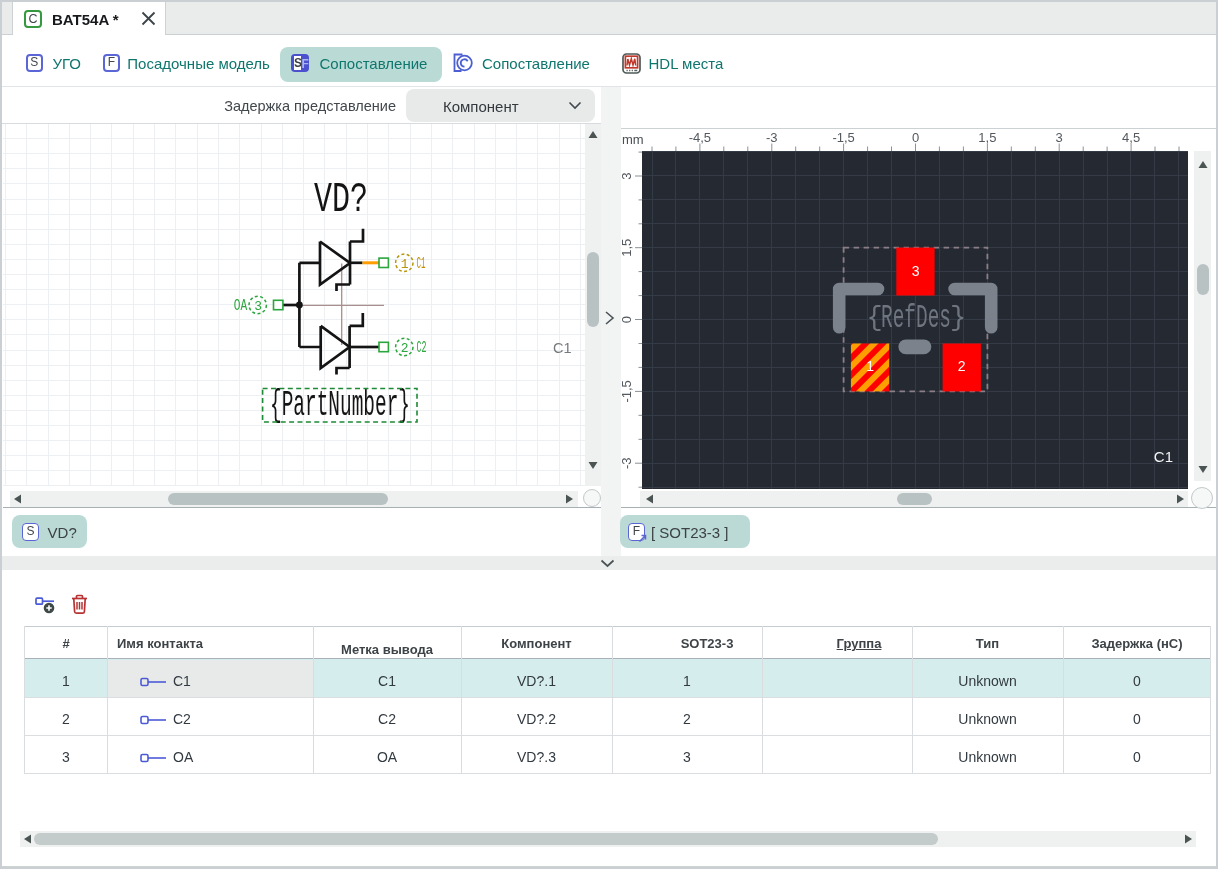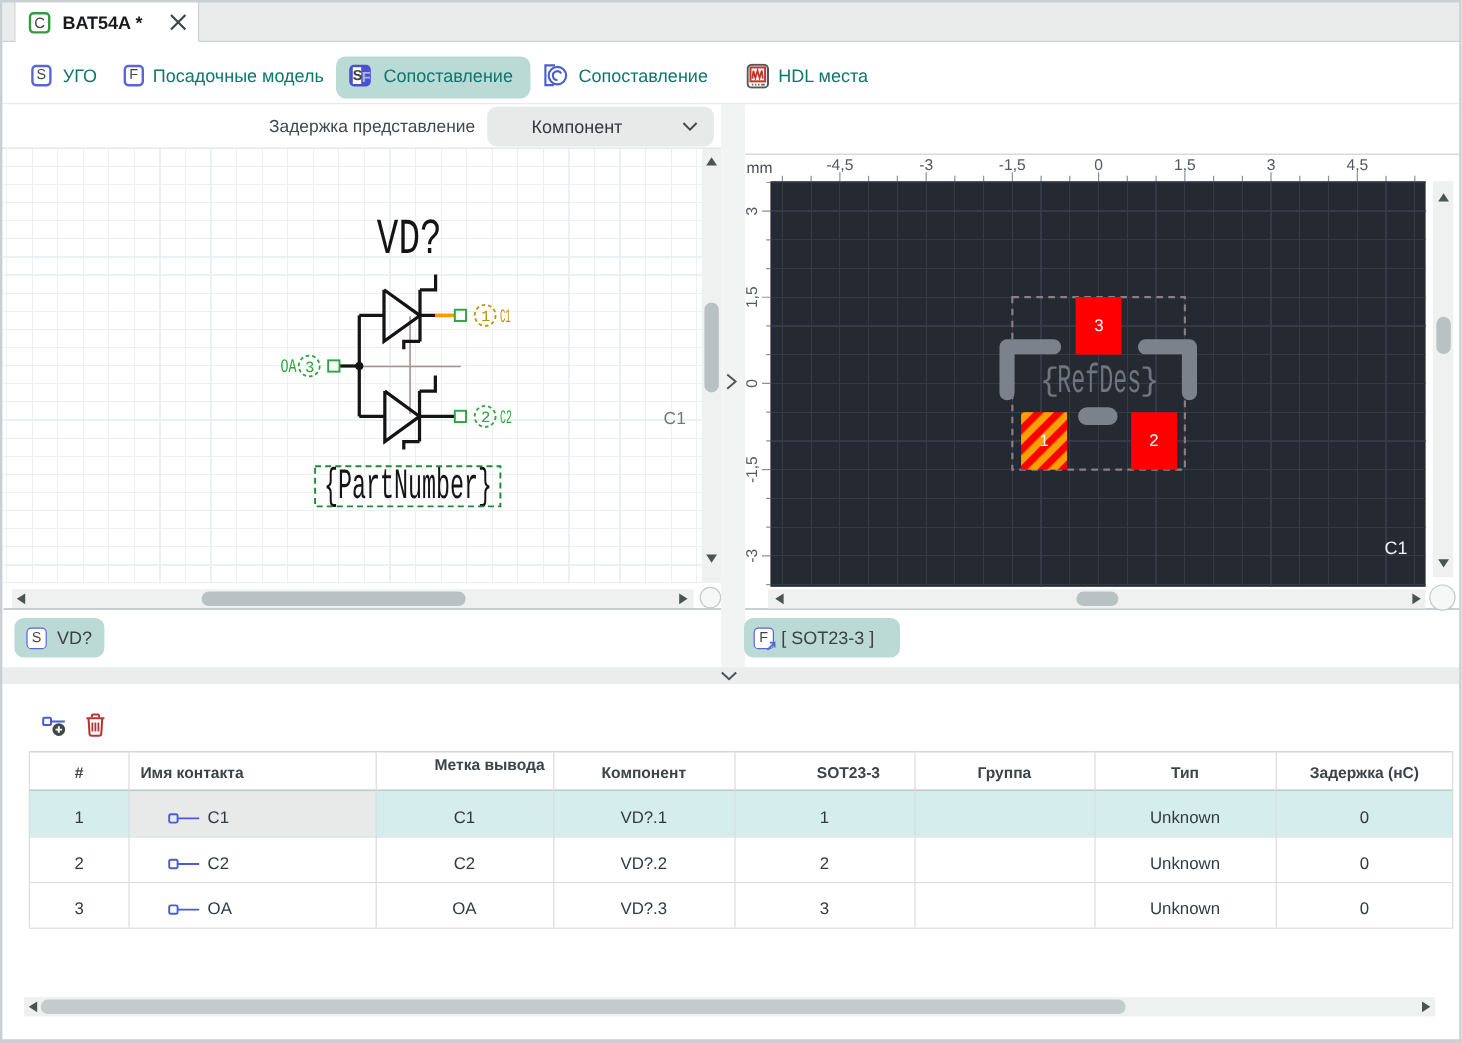--- a/index.html
+++ b/index.html
@@ -242,24 +242,24 @@
  <div class="a" style="left:83px;top:0;width:1px;height:146.5px;background:#d9dde0;"></div>
  <div class="a" style="left:289px;top:0;width:1px;height:146.5px;background:#d9dde0;"></div>
  <div class="a" style="left:437px;top:0;width:1px;height:146.5px;background:#d9dde0;"></div>
  <div class="a" style="left:588px;top:0;width:1px;height:146.5px;background:#d9dde0;"></div>
  <div class="a" style="left:738px;top:0;width:1px;height:146.5px;background:#d9dde0;"></div>
  <div class="a" style="left:888px;top:0;width:1px;height:146.5px;background:#d9dde0;"></div>
  <div class="a" style="left:1039px;top:0;width:1px;height:146.5px;background:#d9dde0;"></div>
  <div class="a" style="left:1186px;top:0;width:1px;height:146.5px;background:#d9dde0;"></div>
  <div class="a hd" style="left:0px;top:10px;width:84px;">#</div>
  <div class="a hd" style="left:93px;top:10px;text-align:left;width:200px;">Имя контакта</div>
- <div class="a hd" style="left:289px;top:4px;width:148px;padding-left:21px;">Метка вывода</div>
+ <div class="a hd" style="left:289px;top:16px;width:148px;">Метка вывода</div>
  <div class="a hd" style="left:437px;top:10px;width:151px;">Компонент</div>
  <div class="a hd" style="left:608px;top:10px;width:150px;">SOT23-3</div>
- <div class="a hd" style="left:738px;top:10px;width:150px;">Группа</div>
+ <div class="a hd" style="left:760px;top:10px;width:150px;text-decoration:underline;">Группа</div>
  <div class="a hd" style="left:888px;top:10px;width:151px;">Тип</div>
  <div class="a hd" style="left:1039px;top:10px;width:148px;">Задержка (нС)</div>
  <div class="cell" style="left:0;top:47px;width:84px;">1</div>
  <div class="cell" style="left:0;top:85px;width:84px;">2</div>
  <div class="cell" style="left:0;top:123px;width:84px;">3</div>
  <svg class="a pinic" style="left:116px;top:51px;" width="28" height="10" viewBox="0 0 28 10">
         <rect x="1" y="1.5" width="7" height="7" rx="1.5" stroke="#4b5bd6" stroke-width="1.6" fill="none"></rect>
         <path d="M8 5 H26" stroke="#4b5bd6" stroke-width="1.6"></path>
       </svg>
  <svg class="a pinic" style="left:116px;top:89px;" width="28" height="10" viewBox="0 0 28 10">

